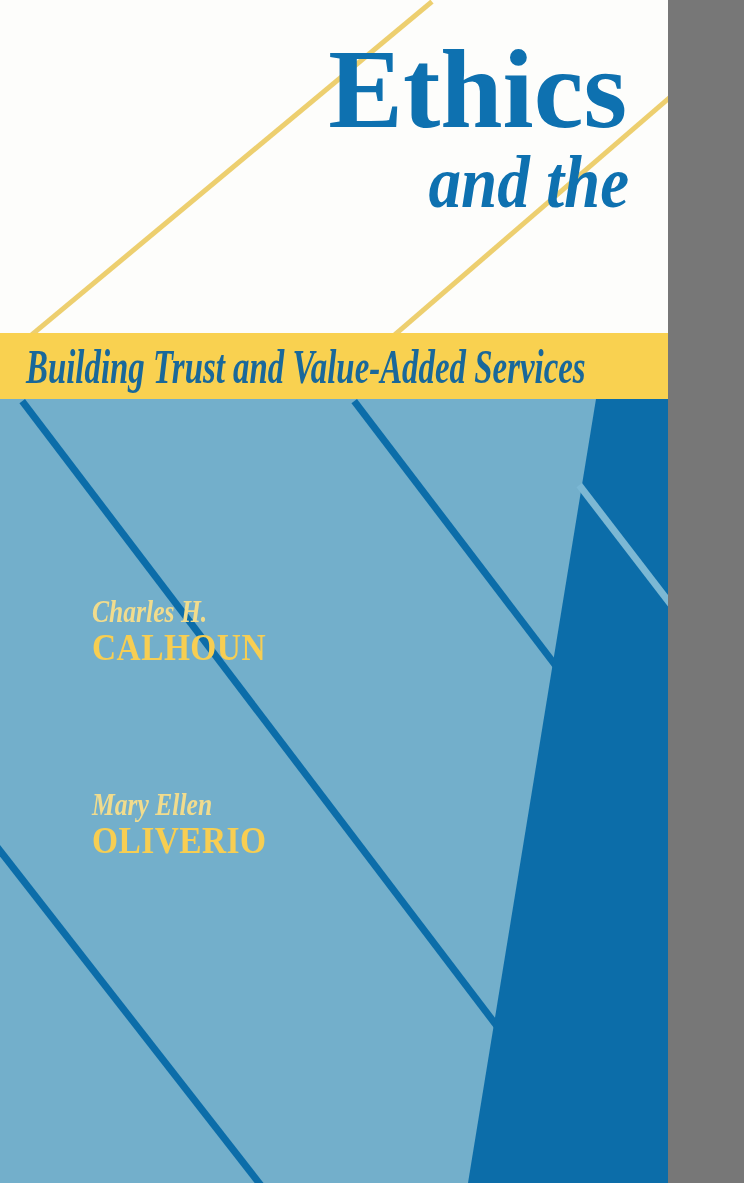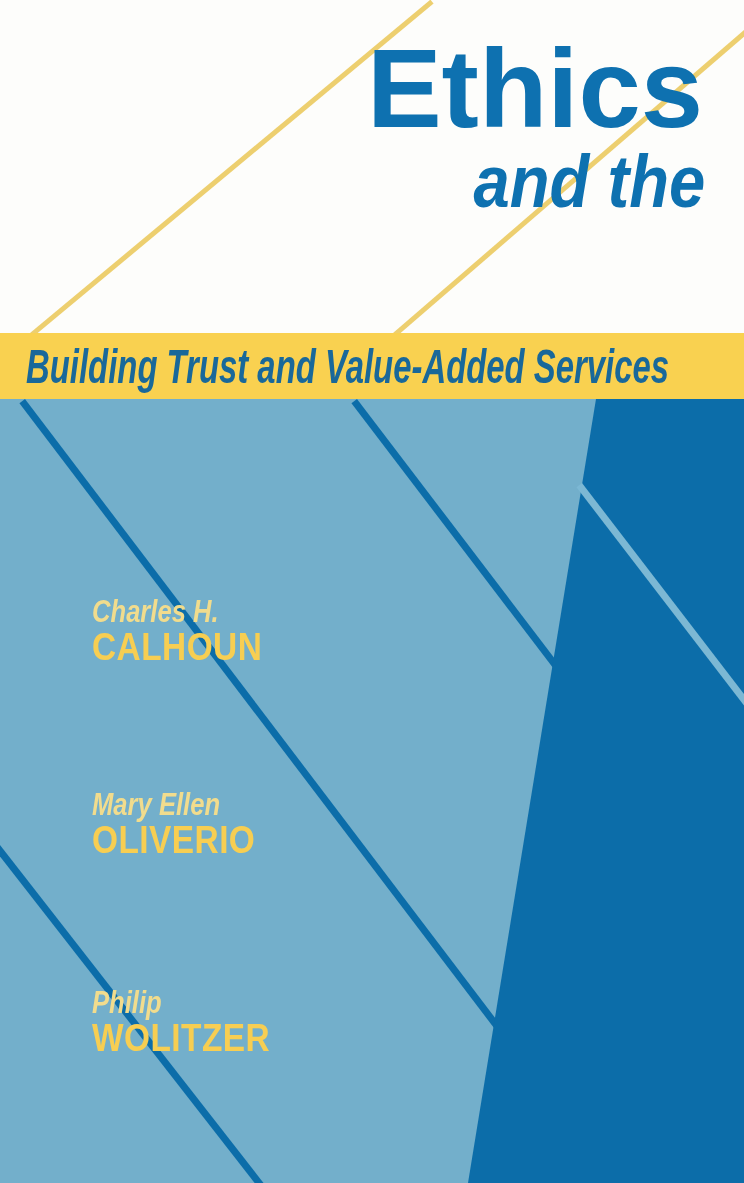--- a/index.html
+++ b/index.html
@@ -1,21 +1,21 @@
 <!DOCTYPE html>
 <html style="--white: #FDFDFB; --band-yellow: #F9D150; --line-yellow: #EDCF6F; --title-blue: #0E71B0; --subtitle-blue: #19689A; --light-blue: #73AFCB; --dark-blue: #0C6DA9; --wedge-line-light: #7CB8D4; --author-first-yellow: #F1DC8D; --author-last-yellow: #F7CE52;"><head>
 <meta charset="utf-8">
 <style>
   html,body{margin:0;padding:0;background:#777;}
   .cover{
     position:relative;
-    width:744px;height:1183px;
+    width:668px;height:1183px;
     background:var(--white,#FDFDFB);
     overflow:hidden;
-    font-family:Liberation Sans, sans-serif;
+    font-family:Liberation Serif, serif;
   }
   
   .yline{position:absolute;height:5px;background:var(--line-yellow);transform-origin:0 0;}
   .yline-a{left:30px;top:333px;width:521px;transform:rotate(-39.78deg);}
   .yline-b{left:393px;top:333px;width:465px;transform:rotate(-40.8deg);}
   
   .title{position:absolute;color:var(--title-blue);font-weight:bold;white-space:nowrap;text-align:right;}
   .title-1{right:41px;top:33px;font-size:112px;line-height:1;}
   .title-2{right:39px;top:145px;font-size:74px;line-height:1;font-style:italic;transform:scaleX(0.88);transform-origin:right center;}
   .title-3{right:34px;top:205px;font-size:112px;line-height:1;letter-spacing:-2px;}
@@ -79,18 +79,14 @@
   <div class="lline lline-1"></div>
 
   <div class="author author-2">
     <span class="a-first">Mary Ellen</span>
     <span class="a-last">OLIVERIO</span>
   </div>
   <div class="author author-1">
     <span class="a-first">Charles H.</span>
     <span class="a-last">CALHOUN</span>
   </div>
-  <div class="author author-3">
-    <span class="a-first">Philip</span>
-    <span class="a-last">WOLITZER</span>
-  </div>
 
 </div>
 
 </body></html>

